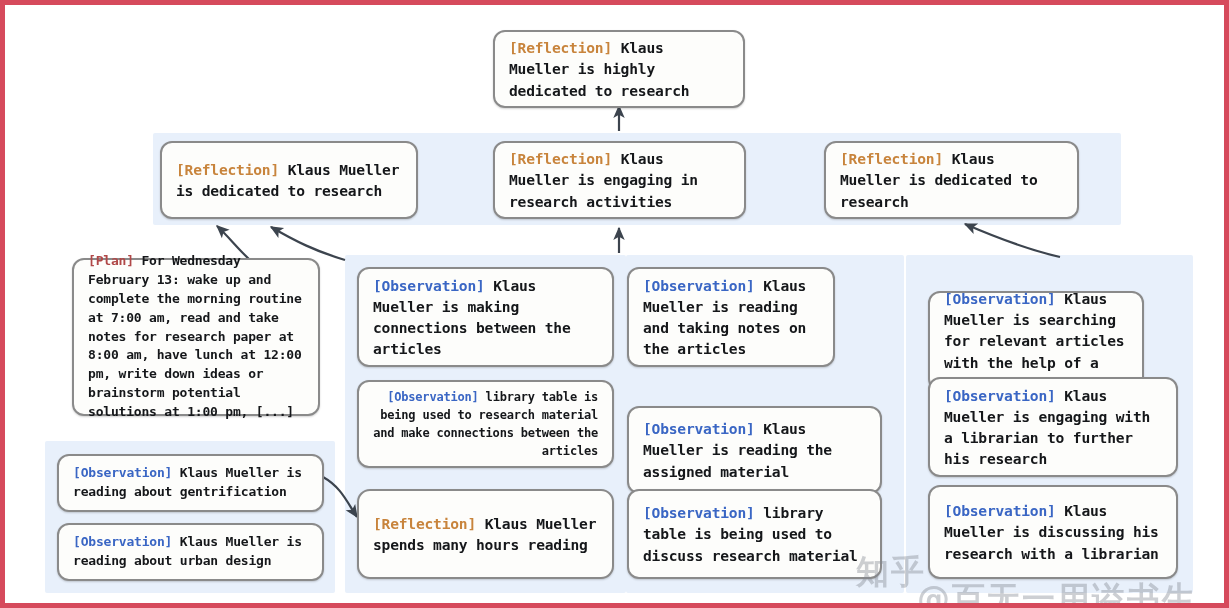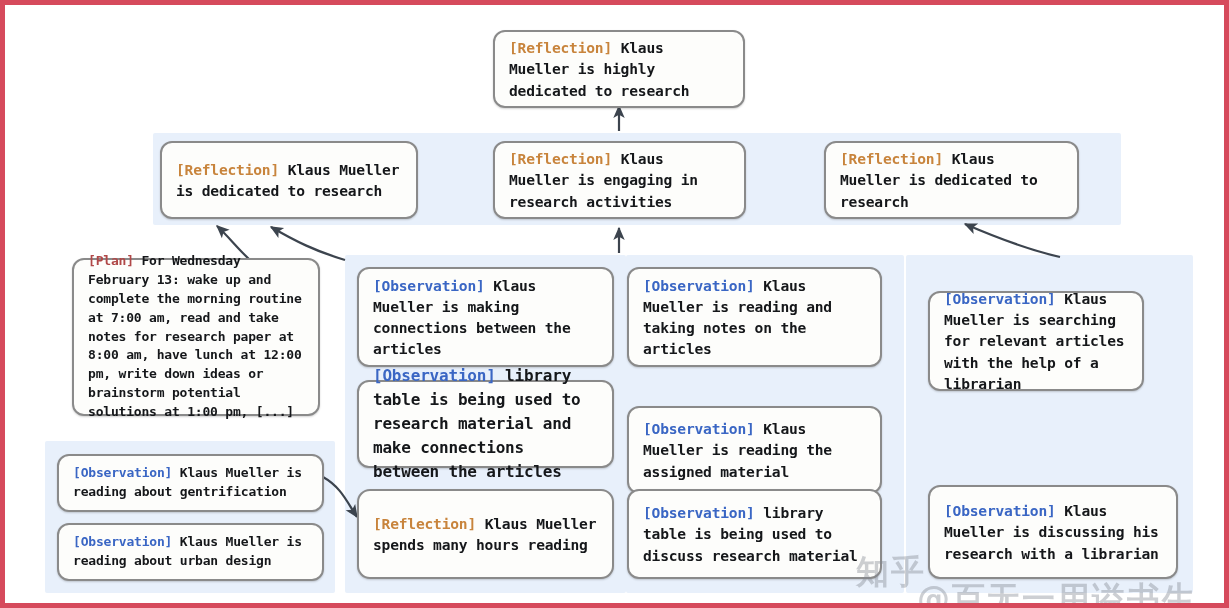--- a/index.html
+++ b/index.html
@@ -43,21 +43,21 @@
     white-space: pre-wrap;
     word-break: normal;
   }
   .tag { font-weight: bold; }
   .tag-reflection { color: #c8843c; }
   .tag-observation { color: #3a66c4; }
   .tag-plan { color: #b04848; }
 
   .fs-15 .txt { font-size: 14.6px; }
   .fs-12 .txt { font-size: 13px; line-height: 1.45; }
-  .fs-11 .txt { font-size: 16px; line-height: 1.5; }
+  .fs-11 .txt { font-size: 12px; line-height: 1.5; text-align: right; }
 
   svg.edges {
     position: absolute;
     left: 0; top: 0;
     width: 1229px; height: 608px;
     pointer-events: none;
   }
   .watermark {
     position: absolute;
     color: rgba(130,135,145,0.40);
@@ -133,36 +133,39 @@
   </div>
 
   <div class="node fs-11" style="left:352px; top:375px; width:257px; height:88px;">
     <div class="txt"><span class="tag tag-observation">[Observation]</span><span> library table is being used to research material and make connections between the articles</span></div>
   </div>
 
   <div class="node fs-15" style="left:352px; top:484px; width:257px; height:90px;border-radius:13px;">
     <div class="txt"><span class="tag tag-reflection">[Reflection]</span><span> Klaus Mueller spends many hours reading</span></div>
   </div>
 
-  <div class="node fs-15" style="left:622px; top:262px; width:255px; height:100px;">
+  <div class="node fs-15" style="left:622px; top:262px; width:208px; height:100px;">
     <div class="txt"><span class="tag tag-observation">[Observation]</span><span> Klaus Mueller is reading and taking notes on the articles</span></div>
   </div>
 
   <div class="node fs-15" style="left:622px; top:375px; width:255px; height:88px;margin-top:26px;">
     <div class="txt"><span class="tag tag-observation">[Observation]</span><span> Klaus Mueller is reading the assigned material</span></div>
   </div>
 
   <div class="node fs-15" style="left:622px; top:484px; width:255px; height:90px;">
     <div class="txt"><span class="tag tag-observation">[Observation]</span><span> library table is being used to discuss research material</span></div>
   </div>
 
   <div class="node fs-15" style="left:923px; top:262px; width:216px; height:100px;margin-top:24px;">
     <div class="txt"><span class="tag tag-observation">[Observation]</span><span> Klaus Mueller is searching for relevant articles with the help of a librarian</span></div>
   </div>
 
+  <div class="node fs-15" style="left:923px; top:372px; width:250px; height:100px;">
+    <div class="txt"><span class="tag tag-observation">[Observation]</span><span> Klaus Mueller is engaging with a librarian to further his research</span></div>
+  </div>
 
   <div class="node fs-15" style="left:923px; top:480px; width:250px; height:94px;">
     <div class="txt"><span class="tag tag-observation">[Observation]</span><span> Klaus Mueller is discussing his research with a librarian</span></div>
   </div>
 
   <div class="watermark" style="left:851px; top:545px;">知乎</div>
   <div class="watermark" style="left:912px; top:572px;">@百无一用谥书生</div>
 
 </div>
 

